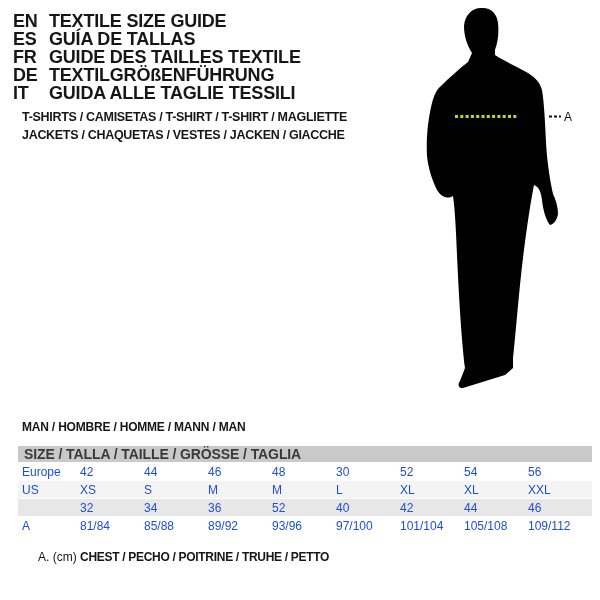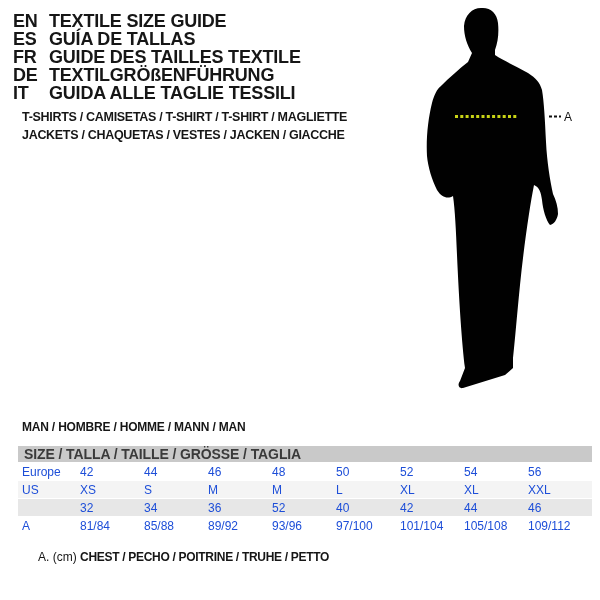--- a/index.html
+++ b/index.html
@@ -114,21 +114,21 @@
 
   <div class="size-table">
     <div class="table-header" id="tableHeader" style="background: rgb(201, 201, 201);">SIZE / TALLA / TAILLE / GRÖSSE / TAGLIA</div>
     <div id="tableRows">
         <div class="trow" style="background: rgb(255, 255, 255);">
           <div class="tlabel">Europe</div>
           <div class="tcell">42</div>
           <div class="tcell">44</div>
           <div class="tcell">46</div>
           <div class="tcell">48</div>
-          <div class="tcell">50</div>
+          <div class="tcell">30</div>
           <div class="tcell">52</div>
           <div class="tcell">54</div>
           <div class="tcell">56</div>
         </div>
         <div class="trow" style="background: rgb(244, 244, 244);">
           <div class="tlabel">US</div>
           <div class="tcell">XS</div>
           <div class="tcell">S</div>
           <div class="tcell">M</div>
           <div class="tcell">M</div>

